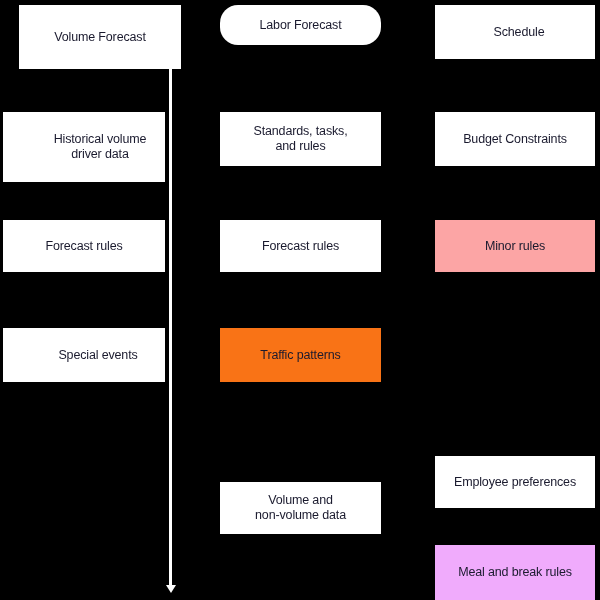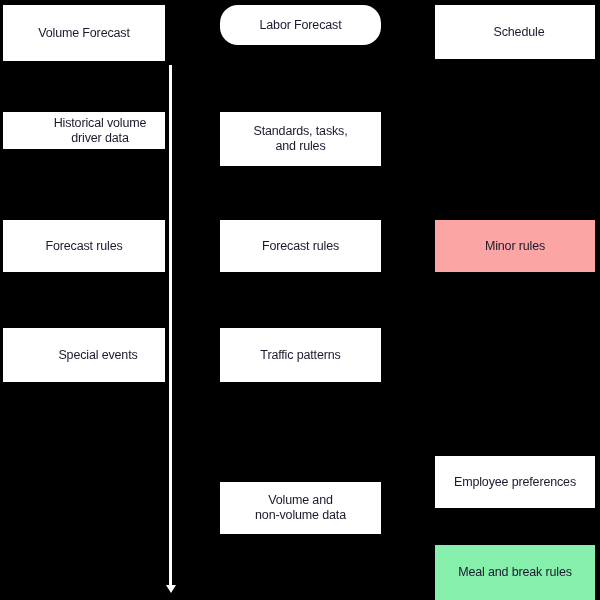--- a/index.html
+++ b/index.html
@@ -48,57 +48,60 @@
     height: 0;
     border-left: 5px solid transparent;
     border-right: 5px solid transparent;
     border-top: 8px solid #ffffff;
   }
 </style>
 </head>
 <body>
 
 <div id="diagram" style="background: rgb(0, 0, 0);">
-    <div class="node-box" style="left: 3px; top: 5px; width: 162px; height: 56px; background: rgb(255, 255, 255); color: rgb(26, 26, 46);">
+    <div class="node-box" style="left: 19px; top: 5px; width: 162px; height: 64px; background: rgb(255, 255, 255); color: rgb(26, 26, 46);">
       <span class="node-label">Volume Forecast</span>
     </div>
-    <div class="node-box" style="left: 3px; top: 112px; width: 162px; height: 37px; background: rgb(255, 255, 255); color: rgb(26, 26, 46); padding-left: 36px;">
+    <div class="node-box" style="left: 3px; top: 112px; width: 162px; height: 70px; background: rgb(255, 255, 255); color: rgb(26, 26, 46); padding-left: 36px;">
       <span class="node-label">Historical volume
 driver data</span>
     </div>
     <div class="node-box" style="left: 3px; top: 220px; width: 162px; height: 52px; background: rgb(255, 255, 255); color: rgb(26, 26, 46);">
       <span class="node-label">Forecast rules</span>
     </div>
     <div class="node-box" style="left: 3px; top: 328px; width: 162px; height: 54px; background: rgb(255, 255, 255); color: rgb(26, 26, 46); padding-left: 32px;">
       <span class="node-label">Special events</span>
     </div>
     <div class="node-box" style="left: 220px; top: 5px; width: 161px; height: 40px; background: rgb(255, 255, 255); color: rgb(26, 26, 46); border-radius: 18px;">
       <span class="node-label">Labor Forecast</span>
     </div>
     <div class="node-box" style="left: 220px; top: 112px; width: 161px; height: 54px; background: rgb(255, 255, 255); color: rgb(26, 26, 46);">
       <span class="node-label">Standards, tasks,
 and rules</span>
     </div>
     <div class="node-box" style="left: 220px; top: 220px; width: 161px; height: 52px; background: rgb(255, 255, 255); color: rgb(26, 26, 46);">
       <span class="node-label">Forecast rules</span>
     </div>
-    <div class="node-box" style="left: 220px; top: 328px; width: 161px; height: 54px; background: #ffffff; color: rgb(26, 26, 46);">
+    <div class="node-box" style="left: 220px; top: 328px; width: 161px; height: 54px; background: #f97316; color: rgb(26, 26, 46);">
       <span class="node-label">Traffic patterns</span>
     </div>
     <div class="node-box" style="left: 220px; top: 436px; width: 161px; height: 52px; background: rgb(255, 255, 255); color: rgb(26, 26, 46); margin-top: 46px;">
       <span class="node-label">Volume and
 non-volume data</span>
     </div>
     <div class="node-box" style="left: 435px; top: 5px; width: 160px; height: 54px; background: rgb(255, 255, 255); color: rgb(26, 26, 46); padding-left: 12px;">
       <span class="node-label">Schedule</span>
     </div>
+    <div class="node-box" style="left: 435px; top: 112px; width: 160px; height: 54px; background: rgb(255, 255, 255); color: rgb(26, 26, 46);">
+      <span class="node-label">Budget Constraints</span>
+    </div>
     <div class="node-box" style="left: 435px; top: 220px; width: 160px; height: 52px; background: #fca5a5; color: rgb(26, 26, 46);">
       <span class="node-label">Minor rules</span>
     </div>
     <div class="node-box" style="left: 435px; top: 436px; width: 160px; height: 52px; background: rgb(255, 255, 255); color: rgb(26, 26, 46); margin-top: 20px;">
       <span class="node-label">Employee preferences</span>
     </div>
-    <div class="node-box" style="left: 435px; top: 545px; width: 160px; height: 55px; background: #86efac; color: rgb(26, 26, 46);">
+    <div class="node-box" style="left: 435px; top: 545px; width: 160px; height: 55px; background: #f0abfc; color: rgb(26, 26, 46);">
       <span class="node-label">Meal and break rules</span>
     </div>
     <div class="connector-line" style="left: 169px; top: 65px; width: 3px; height: 520px; background: rgb(255, 255, 255);"></div>
     <div class="connector-arrow" style="left: 165.5px; top: 585px; border-top-color: rgb(255, 255, 255);"></div>
   </div>
 
 </body></html>

